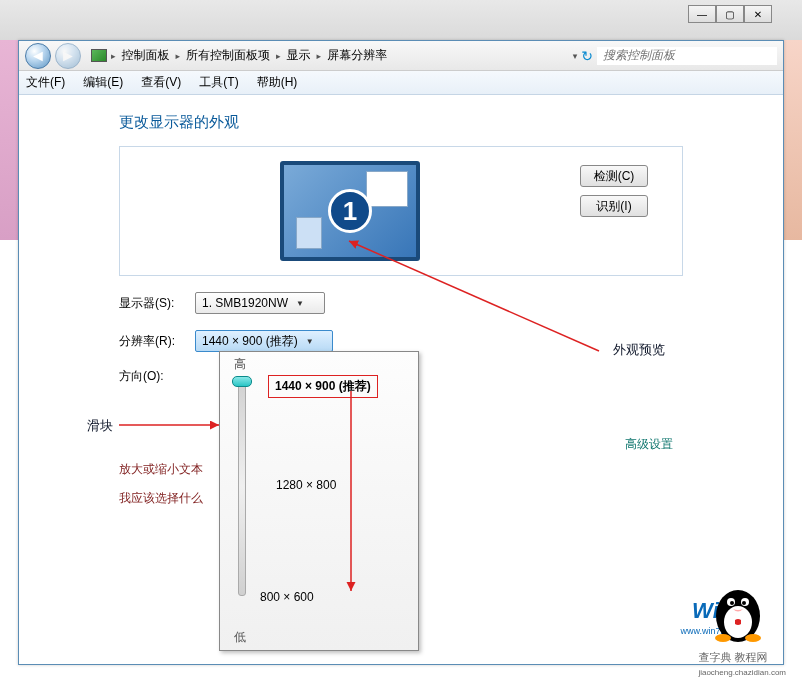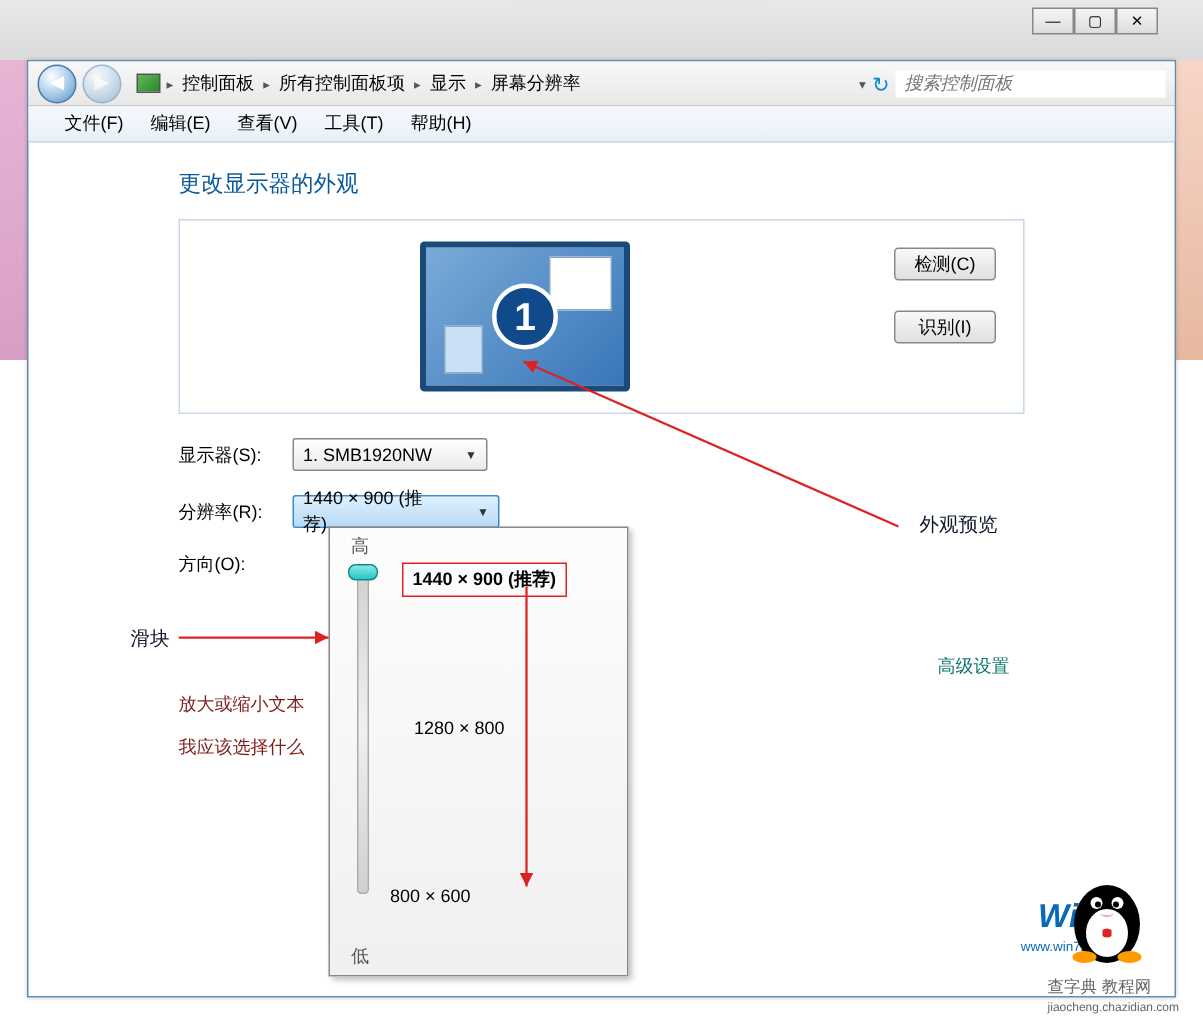--- a/index.html
+++ b/index.html
@@ -13,35 +13,35 @@
 .titlebar { height: 30px; background: linear-gradient(180deg,#f8f8f8,#e8e8e8); border-bottom: 1px solid #ccc; display: flex; align-items: center; padding: 0 6px; gap: 4px; }
 .nav-btn { width: 26px; height: 26px; border-radius: 50%; background: radial-gradient(circle at 35% 30%, #fff,#bcd8f0 40%,#5a93c2); border: 1px solid #4a7ba8; display: flex; align-items: center; justify-content: center; color: #fff; cursor: pointer; }
 .nav-btn.fwd { opacity: 0.5; }
 .addr-icon { width: 16px; height: 13px; background: linear-gradient(135deg,#5cb85c,#2a8a2a); border: 1px solid #555; margin-left: 6px; }
 .breadcrumb { display: flex; align-items: center; font-size: 12px; color: #000; gap: 6px; flex: 1; }
 .crumb { cursor: pointer; }
 .crumb-sep { font-size: 9px; color: #555; }
 .refresh-box { display: flex; align-items: center; gap: 4px; margin-left: 20px; }
 .refresh-icon { color: #0a8ad0; font-size: 14px; }
 .search-box { width: 180px; font-size: 12px; color: #777; font-style: italic; padding: 2px 6px; border: none; font-family: Liberation Mono, monospace; }
-.menubar { height: 24px; background: linear-gradient(#f5f9fd,#e8f0f8); border-bottom: 1px solid #c5d5e5; display: flex; align-items: center; padding: 0 24px; gap: 18px; font-size: 12px; }
+.menubar { height: 24px; background: linear-gradient(#f5f9fd,#e8f0f8); border-bottom: 1px solid #c5d5e5; display: flex; align-items: center; padding: 0 7px; gap: 18px; font-size: 12px; }
 .menu-item { cursor: pointer; }
 .content { position: relative; padding: 18px 100px 0 100px; height: calc(100% - 54px); }
 .page-title { font-size: 15px; color: #0a5a9a; margin-bottom: 14px; }
 .preview-box { border: 1px solid #c8d8e8; height: 130px; display: flex; align-items: center; padding-left: 160px; position: relative; }
 .monitor { width: 140px; height: 100px; background: linear-gradient(135deg,#7aaad8,#3876b8); border: 4px solid #1a4a7a; border-radius: 3px; position: relative; display: flex; align-items: center; justify-content: center; }
 .monitor-num { position: absolute; width: 44px; height: 44px; border-radius: 50%; background: #104a8a; border: 3px solid #fff; color: #fff; font-size: 26px; font-weight: bold; display: flex; align-items: center; justify-content: center; }
 .mon-win1 { position: absolute; right: 8px; top: 6px; width: 42px; height: 36px; background: #fff; border: 1px solid #88a8c8; }
 .mon-win2 { position: absolute; left: 12px; bottom: 8px; width: 26px; height: 32px; background: #cce0f5; border: 1px solid #88a8c8; }
-.preview-btns { position: absolute; right: 18px; top: 18px; display: flex; flex-direction: column; gap: 20px; }
+.preview-btns { position: absolute; right: 34px; top: 18px; display: flex; flex-direction: column; gap: 8px; }
 .btn { min-width: 68px; height: 22px; font-size: 12px; background: linear-gradient(#f8f8f8,#e0e0e0); border: 1px solid #888; border-radius: 3px; cursor: pointer; display: flex; align-items: center; justify-content: center; padding: 0 8px; }
 .btn.disabled { color: #999; }
 .form-row { display: flex; align-items: center; margin-top: 16px; font-size: 12px; }
 .form-label { width: 76px; }
-.combo { height: 22px; font-size: 12px; background: linear-gradient(#fff,#eaeaea); border: 1px solid #888; border-radius: 2px; padding: 0 6px; display: flex; align-items: center; gap: 18px; cursor: pointer; position: relative; }
+.combo { height: 22px; font-size: 12px; background: linear-gradient(#fff,#eaeaea); border: 1px solid #888; border-radius: 2px; padding: 0 6px; display: flex; align-items: center; gap: 4px; cursor: pointer; position: relative; }
 .combo-arrow { font-size: 8px; color: #333; margin-left: 4px; }
 .dropdown { position: absolute; left: 200px; top: 310px; width: 200px; height: 300px; background: linear-gradient(#fdfdfd,#f0f0f0); border: 1px solid #888; box-shadow: 2px 2px 4px rgba(0,0,0,0.25); padding: 10px; font-size: 12px; z-index: 5; }
 .slider-track { position: absolute; left: 18px; top: 24px; width: 8px; height: 220px; background: linear-gradient(#d0d0d0,#f0f0f0,#d0d0d0); border: 1px solid #aaa; border-radius: 3px; }
 .slider-thumb { position: absolute; left: 12px; top: 24px; width: 20px; height: 11px; background: linear-gradient(#8ae8e8,#2ac5c5); border: 1px solid #0a8a8a; border-radius: 5px; cursor: pointer; }
 .slider-label-high { position: absolute; left: 14px; top: 4px; color: #555; }
 .slider-label-low { position: absolute; left: 14px; bottom: 4px; color: #555; }
 .res-selected { position: absolute; left: 48px; top: 23px; border: 1px solid #d22; padding: 2px 6px; font-weight: bold; }
 .res-mid { position: absolute; left: 56px; top: 126px; }
 .res-low { position: absolute; left: 40px; top: 238px; }
 .link { font-size: 12px; color: #7f1d1d; cursor: pointer; }

